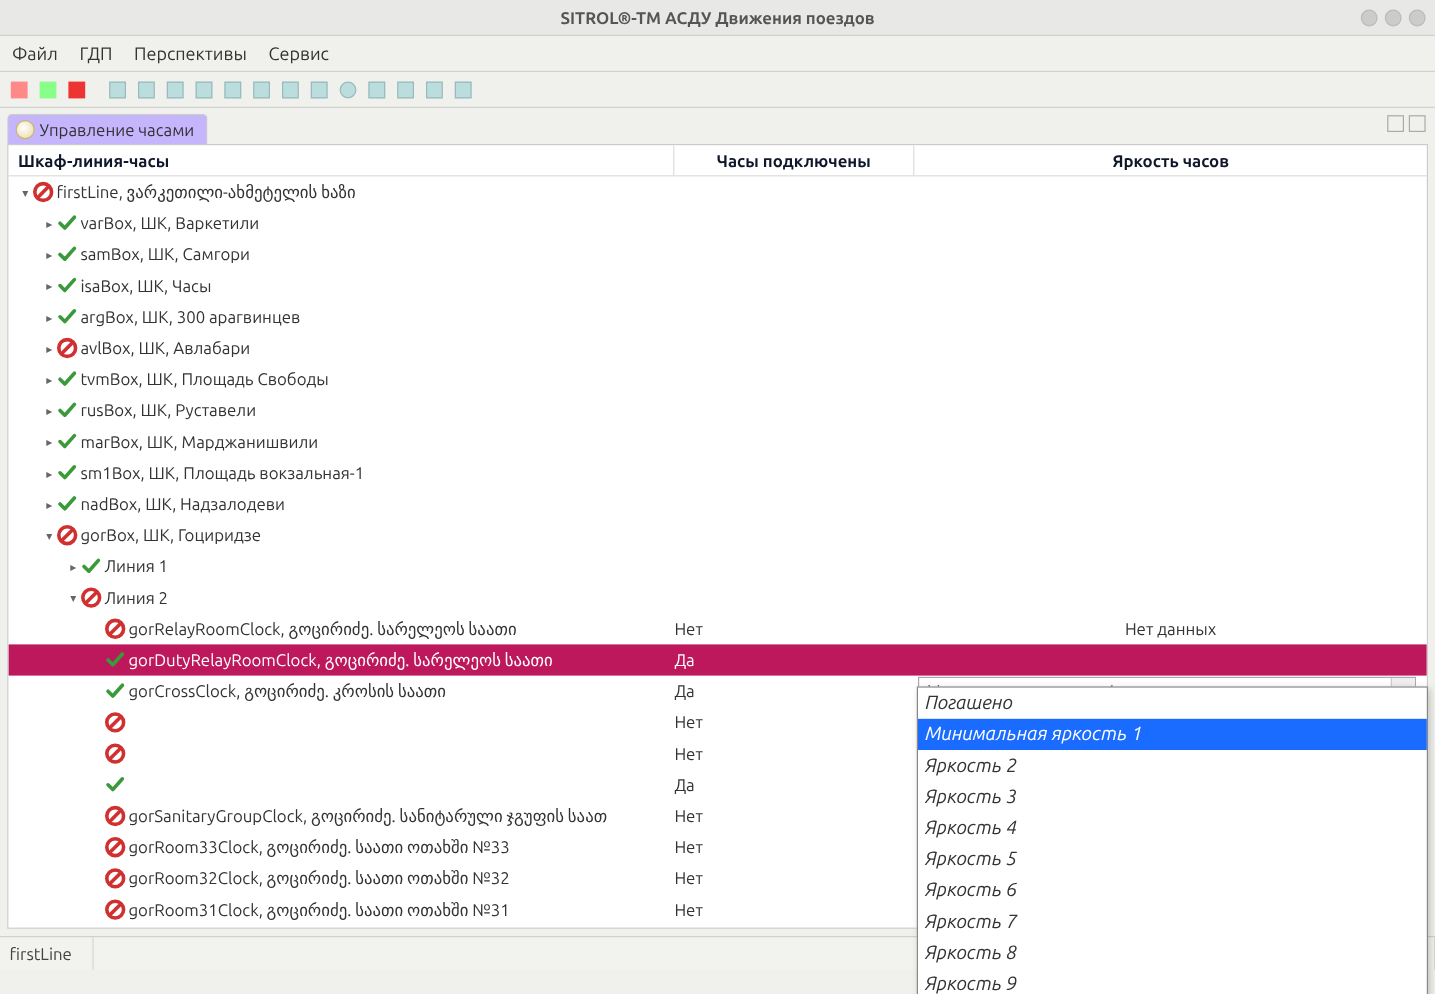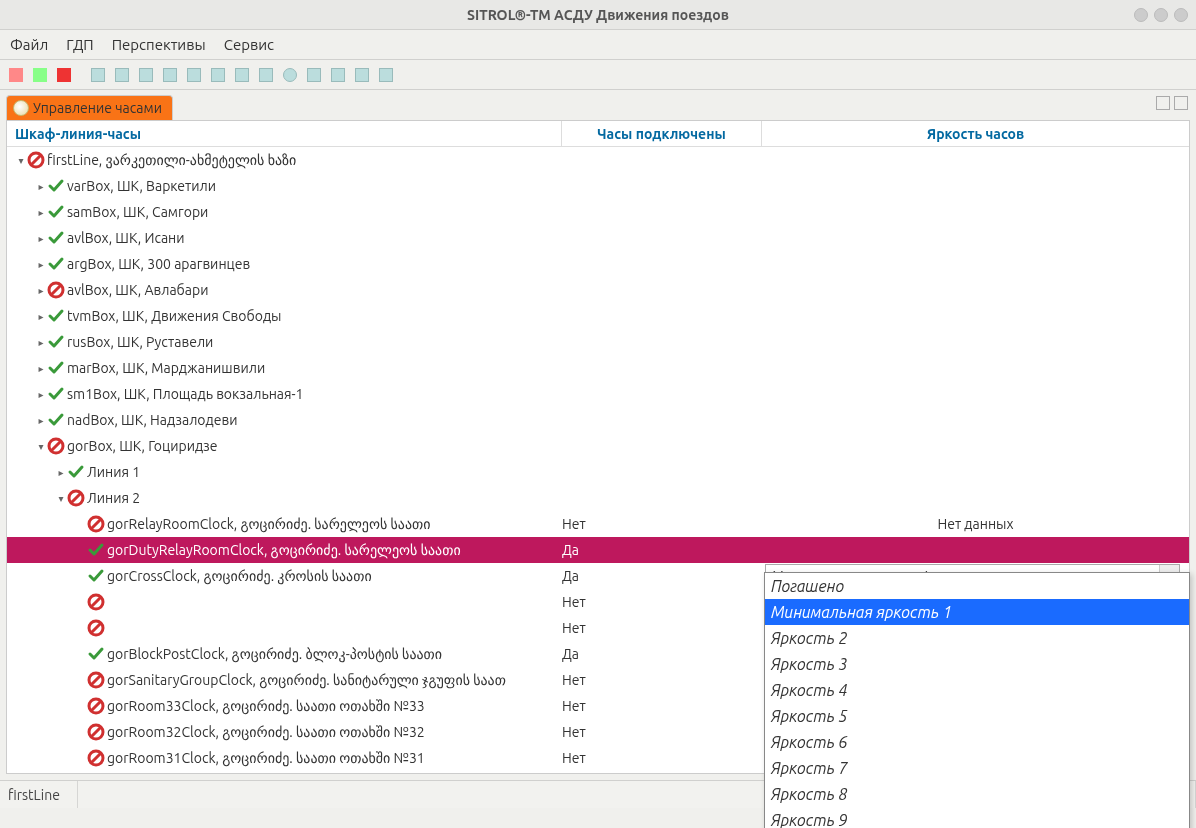--- a/index.html
+++ b/index.html
@@ -60,21 +60,21 @@
   .tab-area {
     height: 30px;
     background: #f0f0ed;
     display: flex;
     align-items: flex-end;
     padding: 0 6px;
     position: relative;
   }
   .tab {
     display: flex; align-items: center;
-    background: #f97316;
+    background: #c4b5fd;
     border: 1px solid #ccc;
     border-bottom: none;
     border-radius: 4px 4px 0 0;
     padding: 4px 10px 4px 6px;
     font-size: 14px;
     gap: 4px;
   }
   .tab-ico { width:16px; height:16px; border-radius:50%; background: radial-gradient(circle at 40% 40%, #fff, #e8d8a0); border:1px solid #c9b870;}
   .tab-right-icons { position:absolute; right:8px; top:6px; display:flex; gap:4px; }
   .tab-right-icons .sq { width:14px; height:14px; border:1px solid #aaa; }
@@ -85,21 +85,21 @@
     height: 654px;
     position: relative;
     display: flex;
     flex-direction: column;
   }
   .tree-header {
     display: flex;
     height: 26px;
     border-bottom: 1px solid #ddd;
     font-weight: bold;
-    color: #0369a1;
+    color: #0f172a;
   }
   .col1 { width: 555px; padding-left: 8px; display:flex; align-items:center; border-right:1px solid #ddd;}
   .col2 { width: 200px; display:flex; align-items:center; justify-content:center; border-right:1px solid #ddd;}
   .col3 { flex:1; display:flex; align-items:center; justify-content:center;}
   .tree-body { flex:1; overflow:hidden; }
   .row {
     display:flex; align-items:center; height:26px; font-size:14px;
   }
   .row .c1 { width:555px; display:flex; align-items:center; }
   .row .c2 { width:200px; }
@@ -283,21 +283,21 @@
       </div>
       <div class="row">
         <div class="c1">
           <span class="indent" style="width: 28px;"></span>
           <span class="twisty">▸</span>
           <span class="ico ico-ok">
             <svg width="18" height="18" viewBox="0 0 18 18">
               <path d="M3 9 L7 13 L15 4" stroke="#3a9a3a" stroke-width="3" fill="none" stroke-linecap="round" stroke-linejoin="round"></path>
             </svg>
           </span>
-          <span>avlBox, ШК, Исани</span>
+          <span>isaBox, ШК, Часы</span>
         </div>
         <div class="c2"></div>
         <div class="c3"></div>
       </div>
       <div class="row">
         <div class="c1">
           <span class="indent" style="width: 28px;"></span>
           <span class="twisty">▸</span>
           <span class="ico ico-ok">
             <svg width="18" height="18" viewBox="0 0 18 18">
@@ -326,21 +326,21 @@
       </div>
       <div class="row">
         <div class="c1">
           <span class="indent" style="width: 28px;"></span>
           <span class="twisty">▸</span>
           <span class="ico ico-ok">
             <svg width="18" height="18" viewBox="0 0 18 18">
               <path d="M3 9 L7 13 L15 4" stroke="#3a9a3a" stroke-width="3" fill="none" stroke-linecap="round" stroke-linejoin="round"></path>
             </svg>
           </span>
-          <span>tvmBox, ШК, Движения Свободы</span>
+          <span>tvmBox, ШК, Площадь Свободы</span>
         </div>
         <div class="c2"></div>
         <div class="c3"></div>
       </div>
       <div class="row">
         <div class="c1">
           <span class="indent" style="width: 28px;"></span>
           <span class="twisty">▸</span>
           <span class="ico ico-ok">
             <svg width="18" height="18" viewBox="0 0 18 18">
@@ -511,21 +511,20 @@
       </div>
       <div class="row">
         <div class="c1">
           <span class="indent" style="width: 68px;"></span>
           <span class="spacer"></span>
           <span class="ico ico-ok">
             <svg width="18" height="18" viewBox="0 0 18 18">
               <path d="M3 9 L7 13 L15 4" stroke="#3a9a3a" stroke-width="3" fill="none" stroke-linecap="round" stroke-linejoin="round"></path>
             </svg>
           </span>
-          <span>gorBlockPostClock, გოცირიძე. ბლოკ-პოსტის საათი</span>
         </div>
         <div class="c2">Да</div>
         <div class="c3"></div>
       </div>
       <div class="row">
         <div class="c1">
           <span class="indent" style="width: 68px;"></span>
           <span class="spacer"></span>
           <span class="ico ico-no">
             <svg width="18" height="18" viewBox="0 0 18 18">

